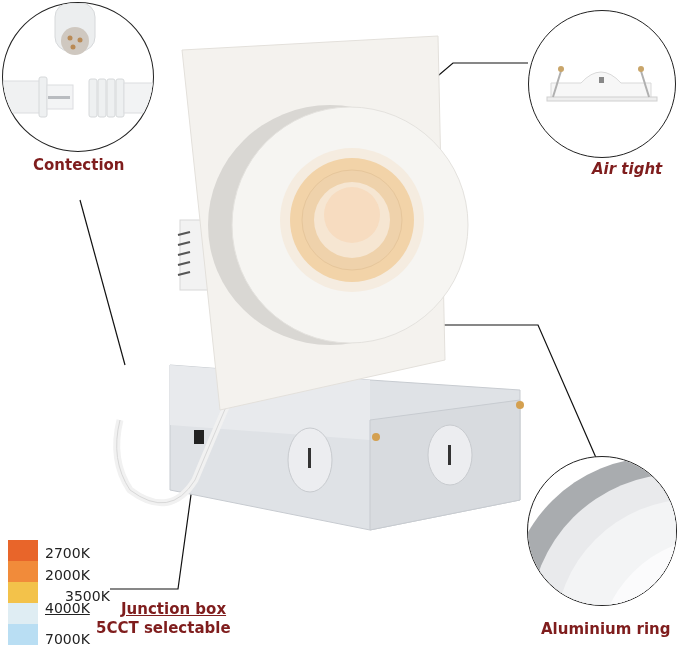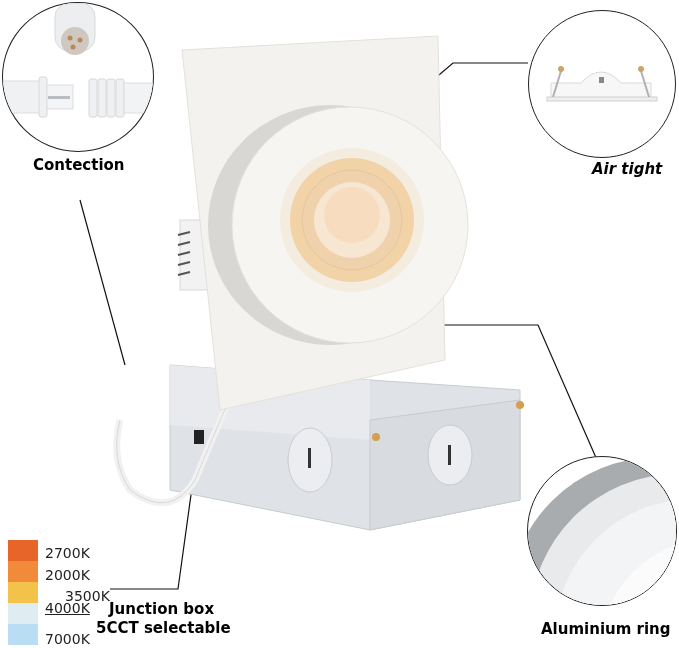--- a/index.html
+++ b/index.html
@@ -1,20 +1,20 @@
 <!DOCTYPE html>
 <html><head>
   <meta charset="utf-8">
   <style>
     html, body { margin: 0; padding: 0; background: #ffffff; }
     body { width: 679px; height: 648px; position: relative; overflow: hidden;
            font-family: "DejaVu Sans", "Liberation Sans", sans-serif; color: #1a1a1a; }
     .abs { position: absolute; }
     .circle { position: absolute; border: 1px solid #222; border-radius: 50%; overflow: hidden; background: #fff; }
-    .label { position: absolute; font-weight: bold; font-size: 15px; white-space: nowrap; color: #000000; }
+    .label { position: absolute; font-weight: bold; font-size: 15px; white-space: nowrap; color: #7f1d1d; }
     .lines { position: absolute; left: 0; top: 0; }
     .swatch { position: absolute; left: 8px; width: 30px; height: 21px; }
     .cct { position: absolute; left: 45px; font-size: 14px; color: #222; }
   </style>
 </head>
 <body>
 
 <svg class="lines" width="679" height="648">
 
   <line x1="80" y1="200" x2="125" y2="365" stroke="#111" stroke-width="1.2"></line>
@@ -115,14 +115,14 @@
   <div class="swatch" style="top:561px; background:#f18b3a;"></div>
   <div class="cct" style="top:567px;">2000K</div>
   <div class="swatch" style="top:582px; background:#f3c24a;"></div>
   <div class="cct" style="top:588px;margin-left:20px;">3500K</div>
   <div class="swatch" style="top:603px; background:#dfedf3;"></div>
   <div class="cct" style="top:600px;text-decoration:underline;">4000K</div>
   <div class="swatch" style="top:624px; background:#b9def3;"></div>
   <div class="cct" style="top:631px;">7000K</div>
 </div>
 
-<div class="label" style="left:109px; top:600px;">Junction box</div>
+<div class="label" style="left:121px; top:600px;text-decoration:underline;">Junction box</div>
 <div class="label" style="left:96px; top:619px;text-align:right;">5CCT selectable</div>
 
 </body></html>

